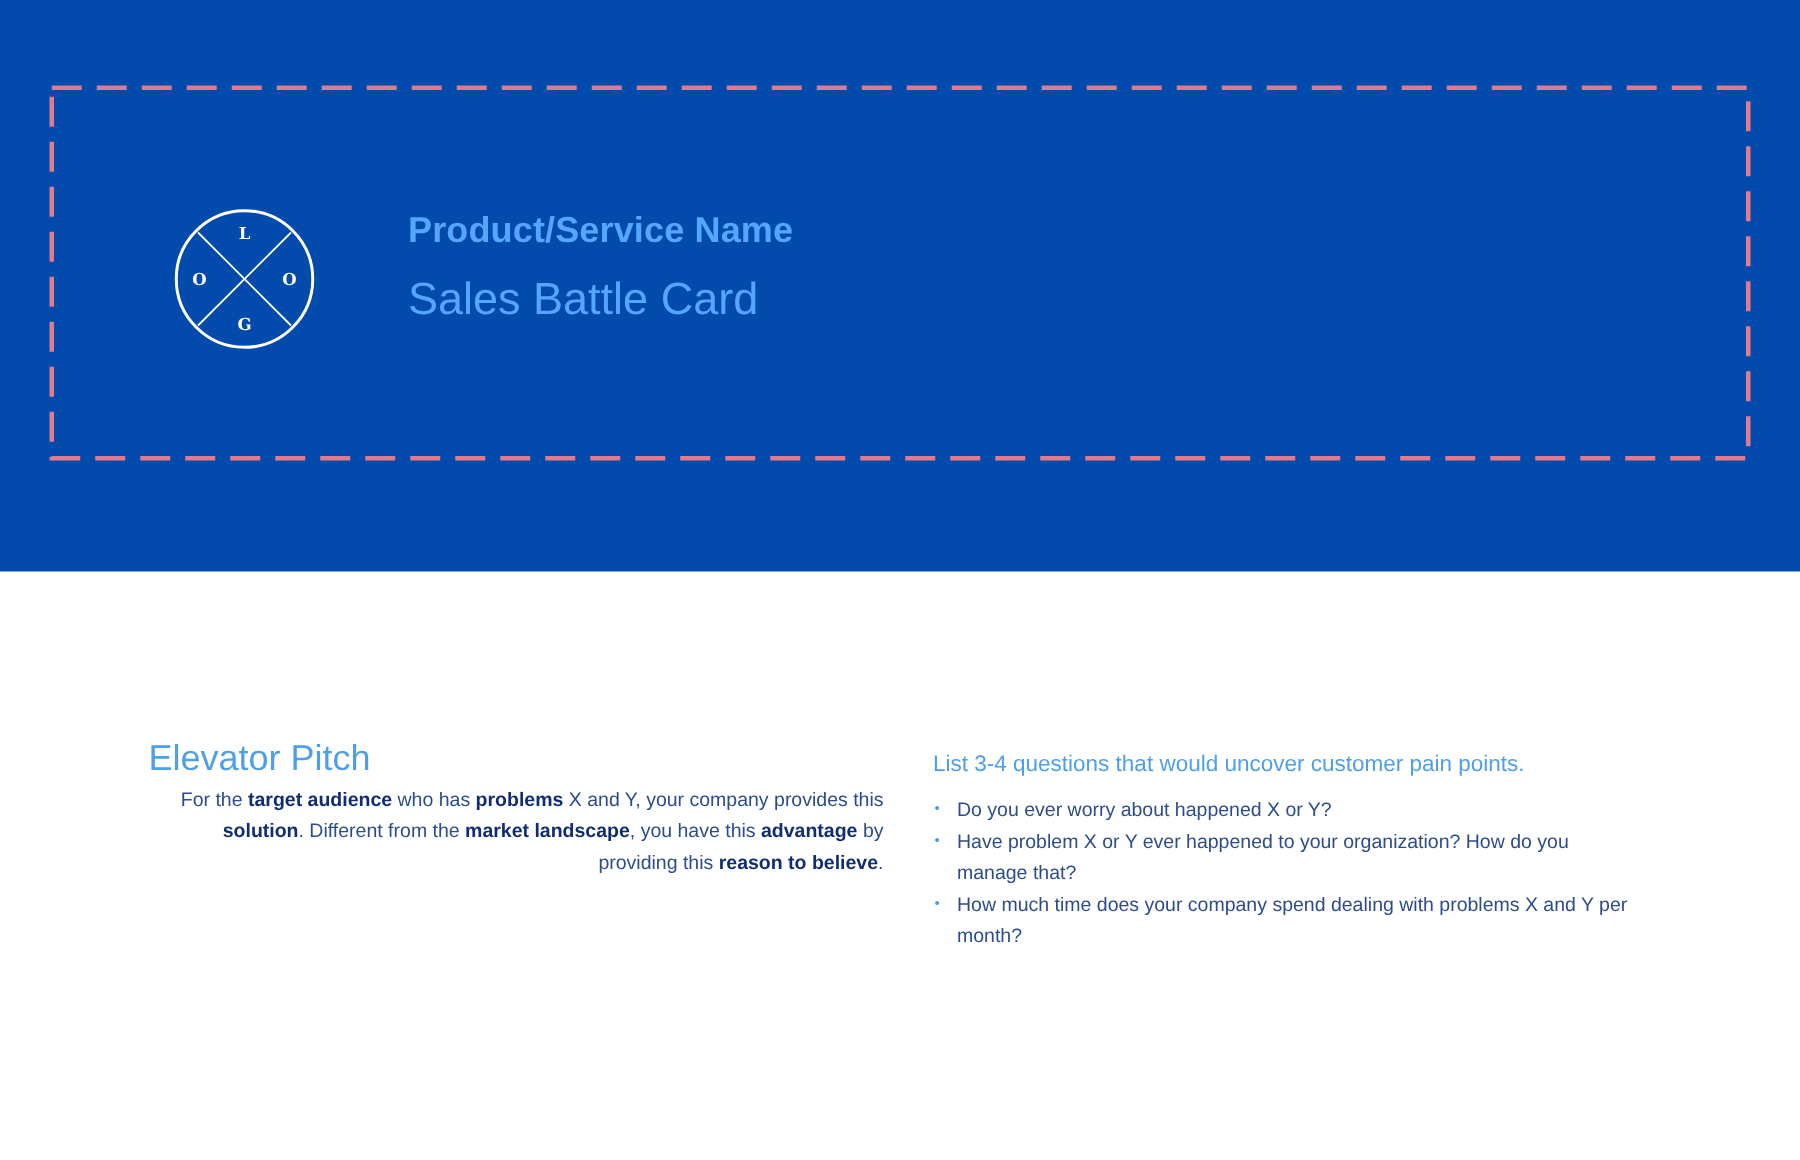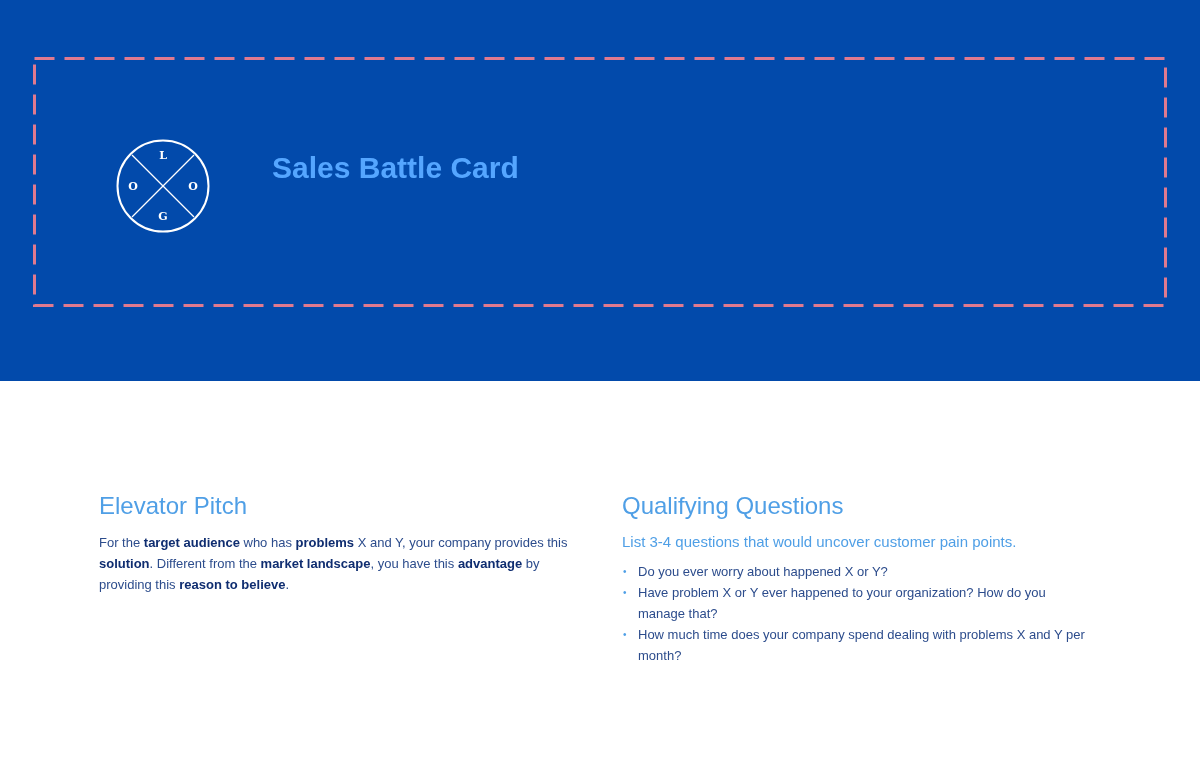--- a/index.html
+++ b/index.html
@@ -18,21 +18,21 @@
       position: absolute; left: 116px; top: 139px; width: 94px; height: 94px;
     }
     .logo svg { width: 94px; height: 94px; display: block; }
 
     .title-block { position: absolute; left: 272px; top: 138px; }
     .product-name {
       font-size: 24px; font-weight: bold; color: #55a6ff; letter-spacing: 0.1px;
       line-height: 32px; white-space: nowrap;
     }
     .card-title {
-      font-size: 30px; font-weight: bold; color: #55a6ff; margin-top: 12px;
+      font-size: 30px; font-weight: normal; color: #55a6ff; margin-top: 12px;
       line-height: 36px; white-space: nowrap;
     }
 
     .meta-block {
       position: absolute; right: 98px; top: 167px; text-align: right;
       color: #dfe9ff; font-size: 13px; line-height: 19.5px; white-space: nowrap;
     }
 
     .section { position: absolute; top: 490px; }
     .section.left { left: 99px; width: 490px; }
@@ -40,21 +40,21 @@
 
     .section h2 {
       font-size: 24px; font-weight: normal; color: #4f9fe6; line-height: 32px;
       white-space: nowrap;
     }
     .section .prompt {
       font-size: 15px; color: #4f9fe6; margin-top: 10px; line-height: 20px;
       white-space: nowrap;
     }
     .section .body-text {
-      font-size: 13px; color: #2c4c8c; margin-top: 10px; line-height: 21px;
+      font-size: 13px; color: #2c4c8c; margin-top: 0; line-height: 21px; text-align: right;
     }
     .section .body-text b { color: #0f2d70; font-weight: bold; }
 
     .question-list { list-style: none; margin-top: 9px; }
     .question-list li {
       position: relative; padding-left: 16px; font-size: 13px; color: #2c4c8c;
       line-height: 21px;
     }
     .question-list li .bullet {
       position: absolute; left: 1px; top: 0; color: #4f9fe6; font-size: 10px;
@@ -74,32 +74,32 @@
       <line x1="16" y1="16" x2="78" y2="78" stroke="#ffffff" stroke-width="1.2"></line>
       <line x1="78" y1="16" x2="16" y2="78" stroke="#ffffff" stroke-width="1.2"></line>
       <text x="47" y="20" text-anchor="middle" fill="#ffffff" font-family="DejaVu Serif, serif" font-weight="bold" font-size="11">L</text>
       <text x="17" y="51" text-anchor="middle" fill="#ffffff" font-family="DejaVu Serif, serif" font-weight="bold" font-size="11">O</text>
       <text x="77" y="51" text-anchor="middle" fill="#ffffff" font-family="DejaVu Serif, serif" font-weight="bold" font-size="11">O</text>
       <text x="47" y="81" text-anchor="middle" fill="#ffffff" font-family="DejaVu Serif, serif" font-weight="bold" font-size="11">G</text>
     </svg>
   </div>
 
   <div class="title-block">
+    <div class="product-name">Product/Service Name</div>
     <div class="card-title">Sales Battle Card</div>
   </div>
 
 </div>
 
 <div class="section left">
   <h2>Elevator Pitch</h2>
   <p class="body-text" id="pitch-body"><span>For the </span><b>target audience</b><span> who has </span><b>problems</b><span> X and Y, your company provides this </span><b>solution</b><span>. Different from the </span><b>market landscape</b><span>, you have this </span><b>advantage</b><span> by providing this </span><b>reason to believe</b><span>.</span></p>
 </div>
 
 <div class="section right">
-  <h2>Qualifying Questions</h2>
   <div class="prompt">List 3-4 questions that would uncover customer pain points.</div>
   <ul class="question-list">
     <li>
       <span class="bullet">•</span>
       <span>Do you ever worry about happened X or Y?</span>
     </li>
     <li>
       <span class="bullet">•</span>
       <span>Have problem X or Y ever happened to your organization? How do you manage that?</span>
     </li>

